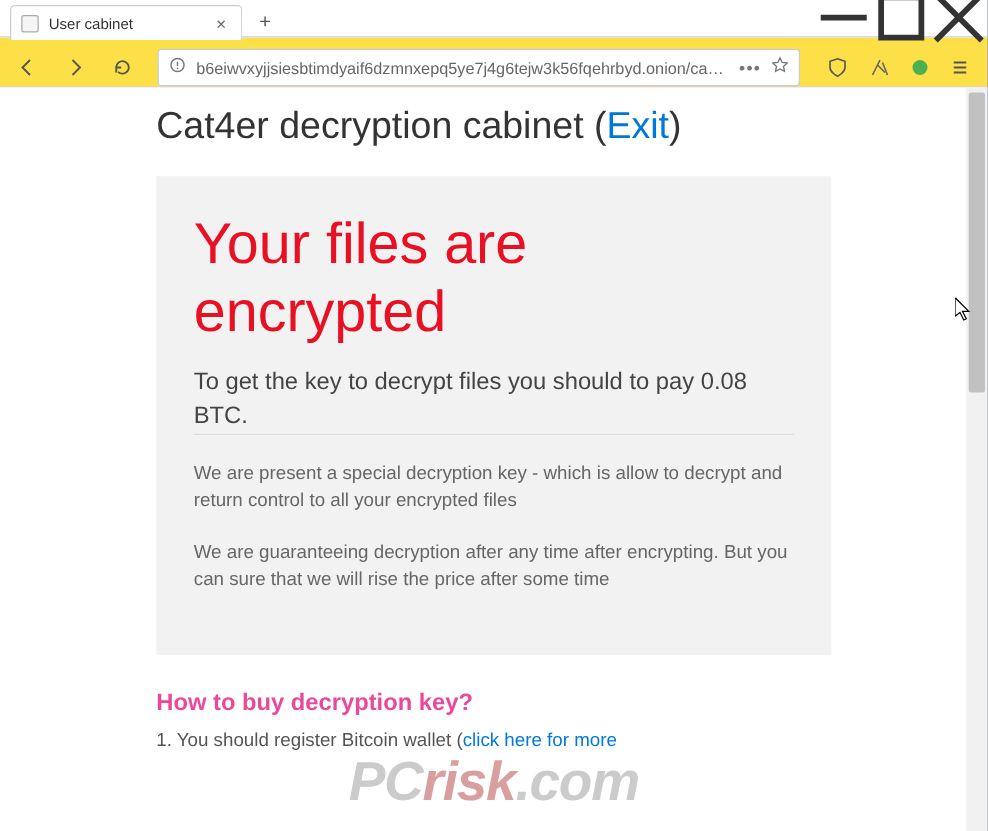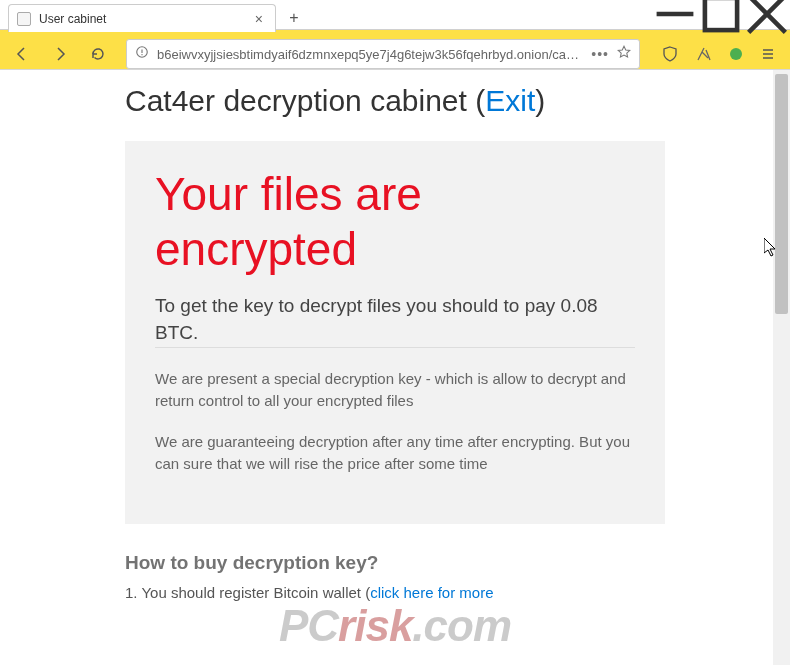--- a/index.html
+++ b/index.html
@@ -26,21 +26,21 @@
   display: flex;
   align-items: flex-start;
   position: relative;
   border-bottom: 1px solid #d0d0d0;
 }
 
 .tab {
   margin-top: 4px;
   margin-left: 8px;
   height: 28px;
-  width: 268px;
+  width: 186px;
   background: #fff;
   border: 1px solid #ccc;
   border-bottom: none;
   border-radius: 4px 4px 0 0;
   display: flex;
   align-items: center;
   padding: 0 8px;
   font-size: 12px;
   color: #333;
   position: relative;
@@ -216,21 +216,21 @@
 .body-text {
   font-size: 15px;
   color: #666;
   line-height: 1.5;
   margin-bottom: 18px;
 }
 
 .section-h {
   font-size: 19px;
   font-weight: 600;
-  color: #737373;
+  color: #ec4899;
   margin-bottom: 10px;
 }
 .step {
   font-size: 15px;
   color: #555;
 }
 .step .link { color: #0078d7; }
 
 
 .watermark {

